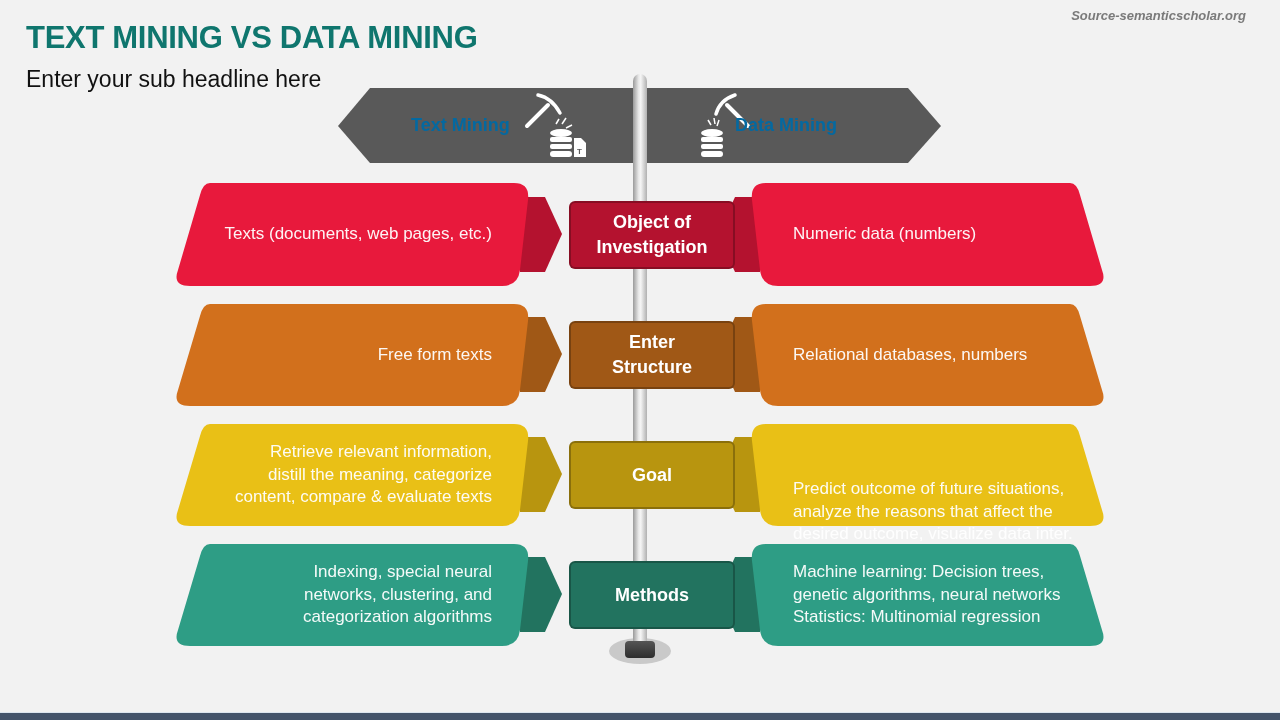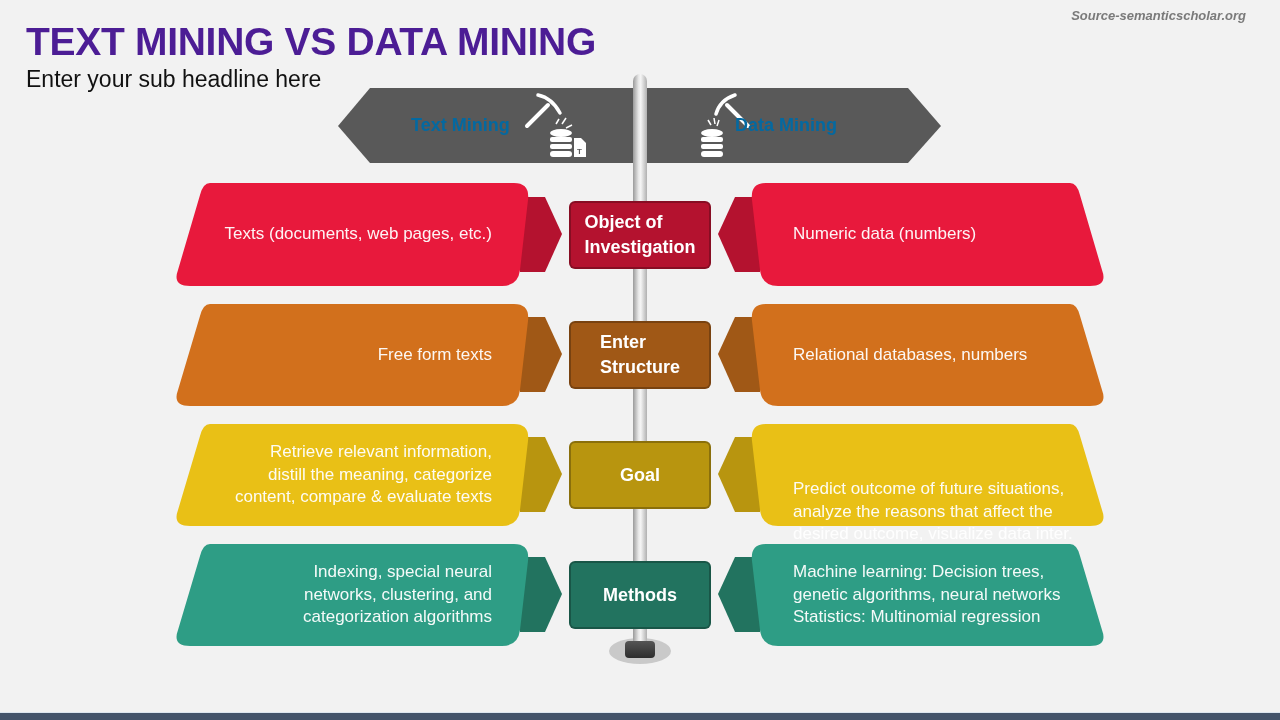--- a/index.html
+++ b/index.html
@@ -4,21 +4,21 @@
   <style>
     * { margin: 0; padding: 0; box-sizing: border-box; }
     html, body { width: 1280px; height: 720px; overflow: hidden; }
     body {
       background: #f2f2f2;
       position: relative;
       font-family: "Liberation Sans", "DejaVu Sans", sans-serif;
     }
     .title {
       position: absolute; left: 26px; top: 20px;
-      font-size: 39px; font-weight: bold; color: #4c1d95;
+      font-size: 31px; font-weight: bold; color: #0f766e;
       letter-spacing: -0.3px;
     }
     .subtitle {
       position: absolute; left: 26px; top: 66px;
       font-size: 23px; color: #111;
     }
     .source {
       position: absolute; right: 34px; top: 8px;
       font-size: 13px; font-style: italic; font-weight: bold; color: #7a7a7a;
     }
@@ -45,23 +45,23 @@
       position: absolute; left: 609px; top: 638px; width: 62px; height: 26px;
       background: #c9c9c9; border-radius: 50%;
     }
     .pole-base {
       position: absolute; left: 625px; top: 641px; width: 30px; height: 17px;
       background: linear-gradient(180deg, #555 0%, #2d2d2d 100%);
       border-radius: 4px;
     }
     
     .cat-box {
-      position: absolute; left: 569px; width: 142px; height: 68px;
+      position: absolute; left: 569px; width: 166px; height: 68px;
       border-radius: 6px; border: 2px solid rgba(0,0,0,0.25);
-      display: flex; align-items: center; justify-content: center; text-align: left;
+      display: flex; align-items: center; justify-content: center; text-align: center;
       color: #fff; font-weight: bold; font-size: 18px; line-height: 25px;
       white-space: pre-line;
     }
     
     .panel-svg { position: absolute; left: 0; top: 0; }
     .panel-text {
       position: absolute; color: #fff; font-size: 17px; line-height: 22.5px;
       white-space: pre-line; opacity: 0.95;
     }
     .panel-text.left { text-align: right; right: 788px; }

